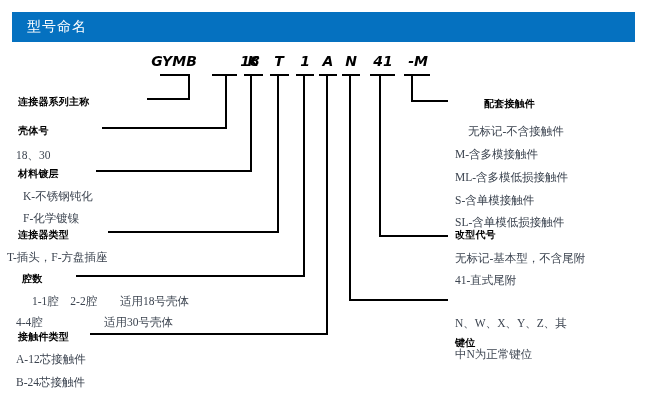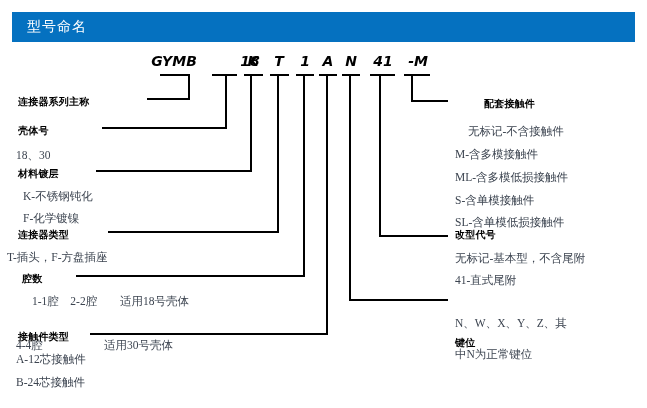--- a/index.html
+++ b/index.html
@@ -148,16 +148,16 @@
       <div class="blk detail" style="left: 455px; top: 124px; margin-left: 13px;">无标记-不含接触件</div>
       <div class="blk detail" style="left: 455px; top: 147px;">M-含多模接触件</div>
       <div class="blk detail" style="left: 455px; top: 170px;">ML-含多模低损接触件</div>
       <div class="blk detail" style="left: 455px; top: 193px;">S-含单模接触件</div>
       <div class="blk detail" style="left: 455px; top: 215px;">SL-含单模低损接触件</div>
       <div class="blk detail" style="left: 455px; top: 251px;">无标记-基本型，不含尾附</div>
       <div class="blk detail" style="left: 455px; top: 273px;">41-直式尾附</div>
       <div class="blk detail" style="left: 455px; top: 316px;">N、W、X、Y、Z、其</div>
       <div class="blk detail" style="left: 455px; top: 347px;">中N为正常键位</div>
       <div class="blk detail" style="left: 16px; top: 294px; margin-left: 16px;"><span class="col2">1-1腔　2-2腔</span><span>适用18号壳体</span></div>
-      <div class="blk detail" style="left: 16px; top: 315px; margin-top: 23px;"><span class="col2">4-4腔</span><span>适用30号壳体</span></div>
+      <div class="blk detail" style="left: 16px; top: 315px;"><span class="col2">4-4腔</span><span>适用30号壳体</span></div>
     </div>
 
 </div>
 
 </body></html>

